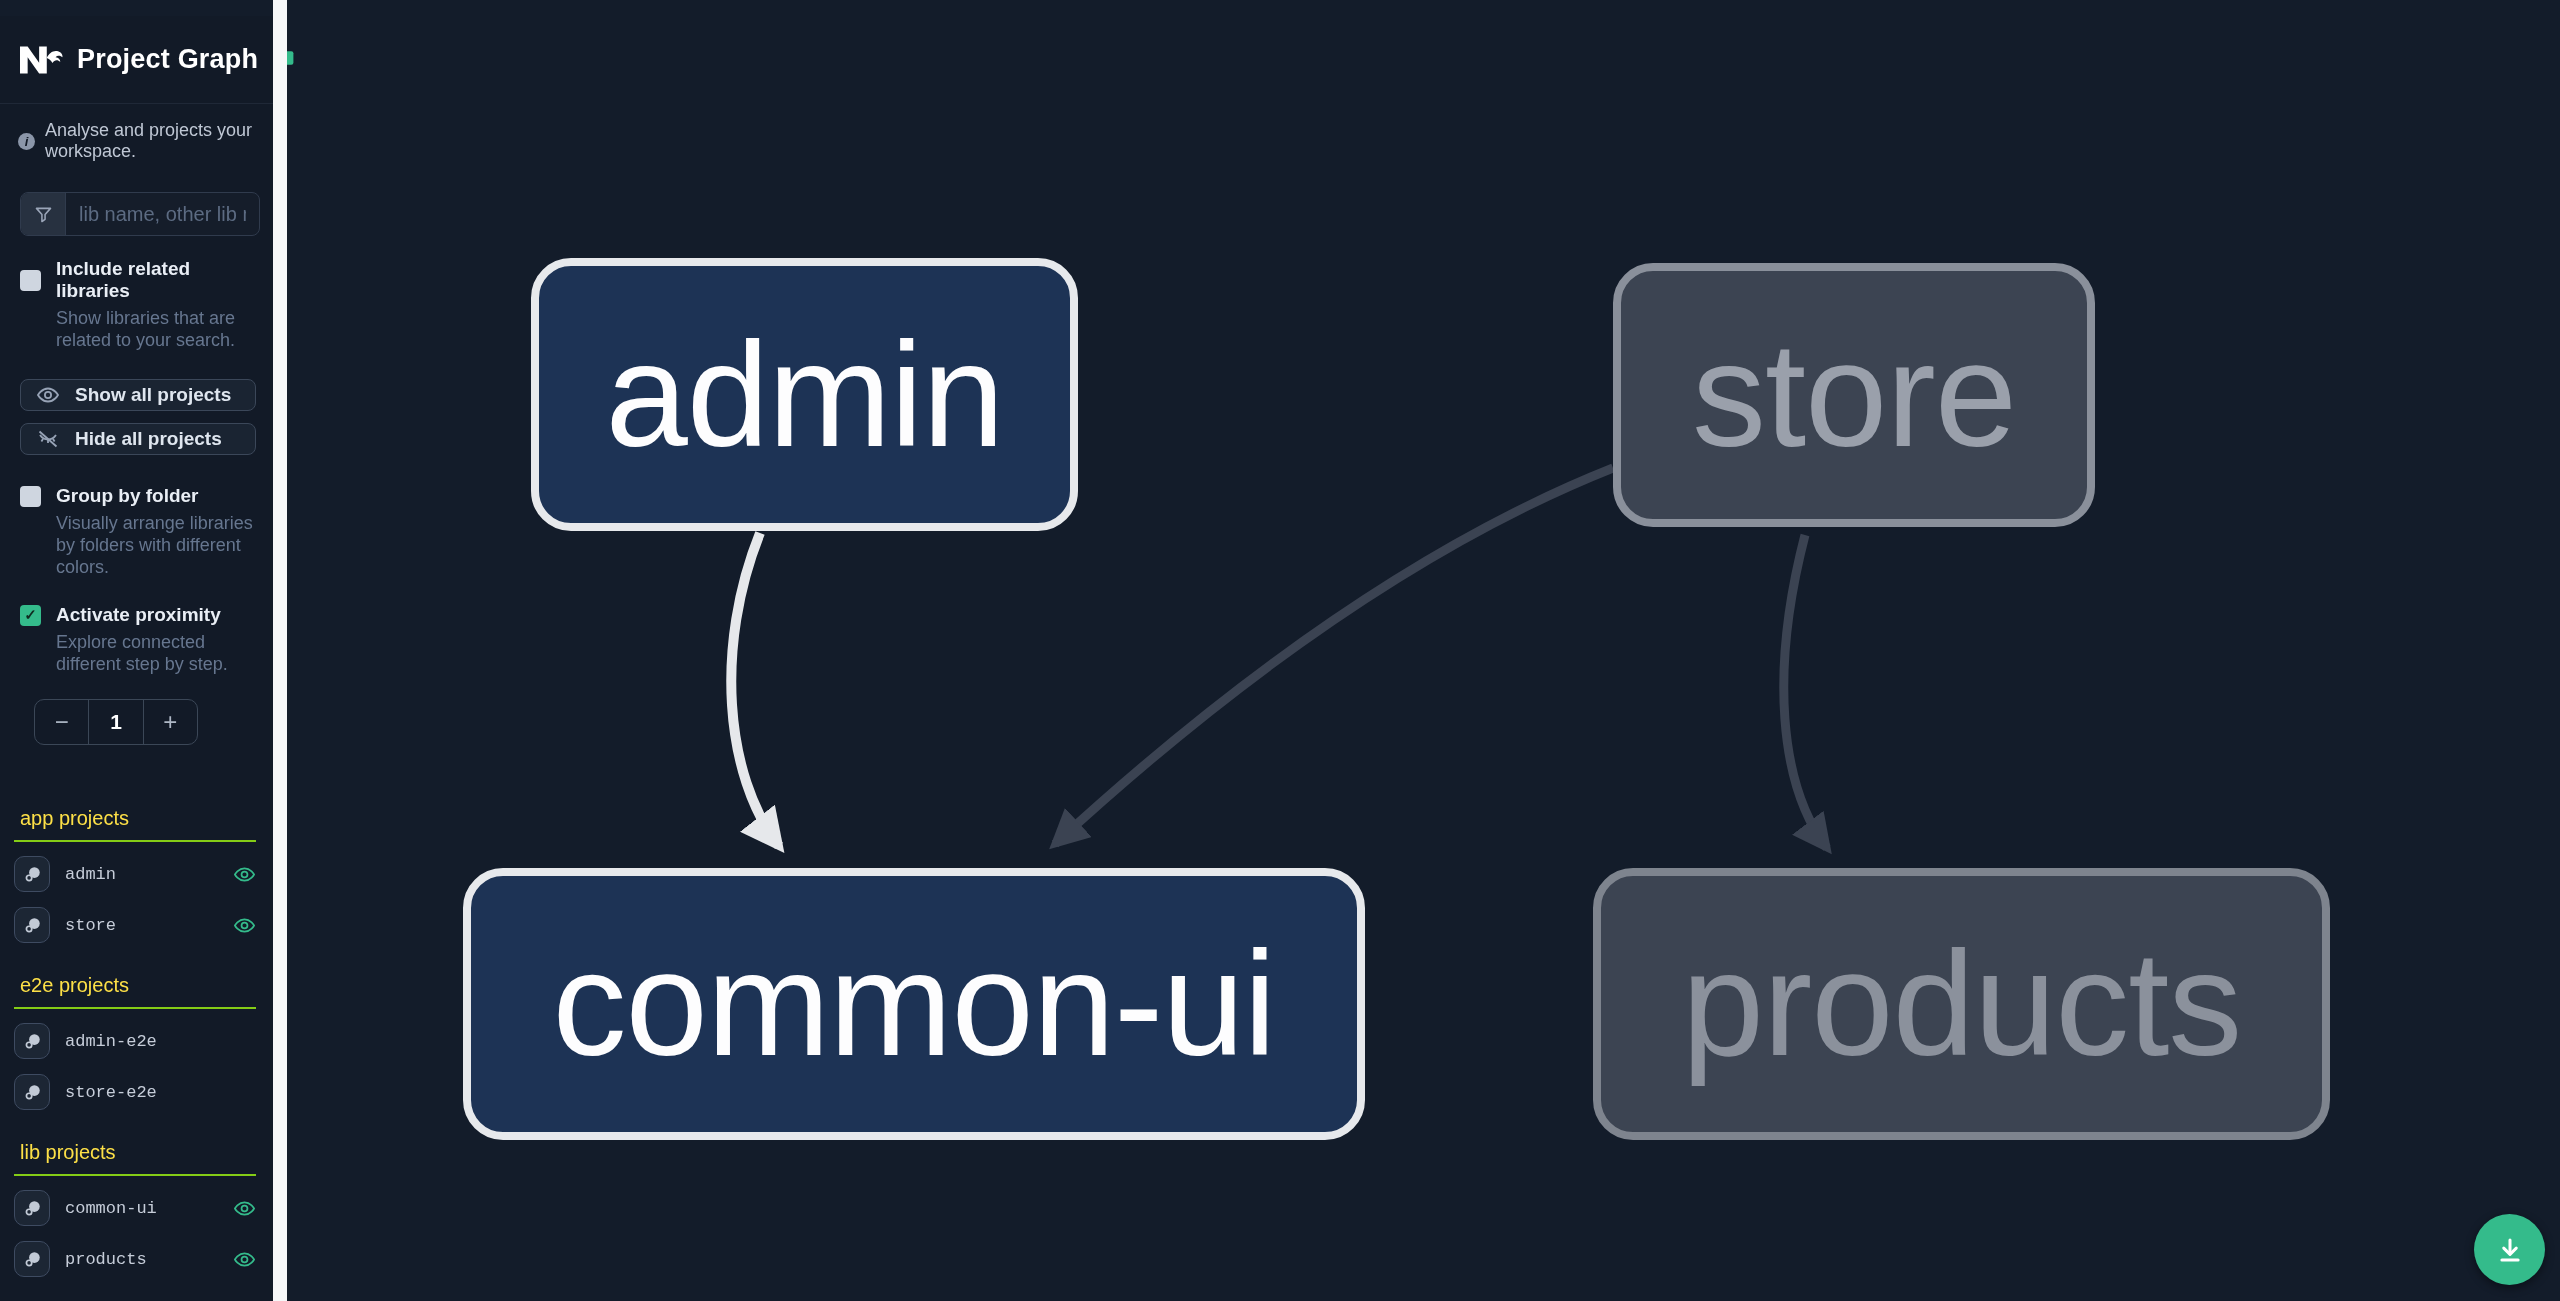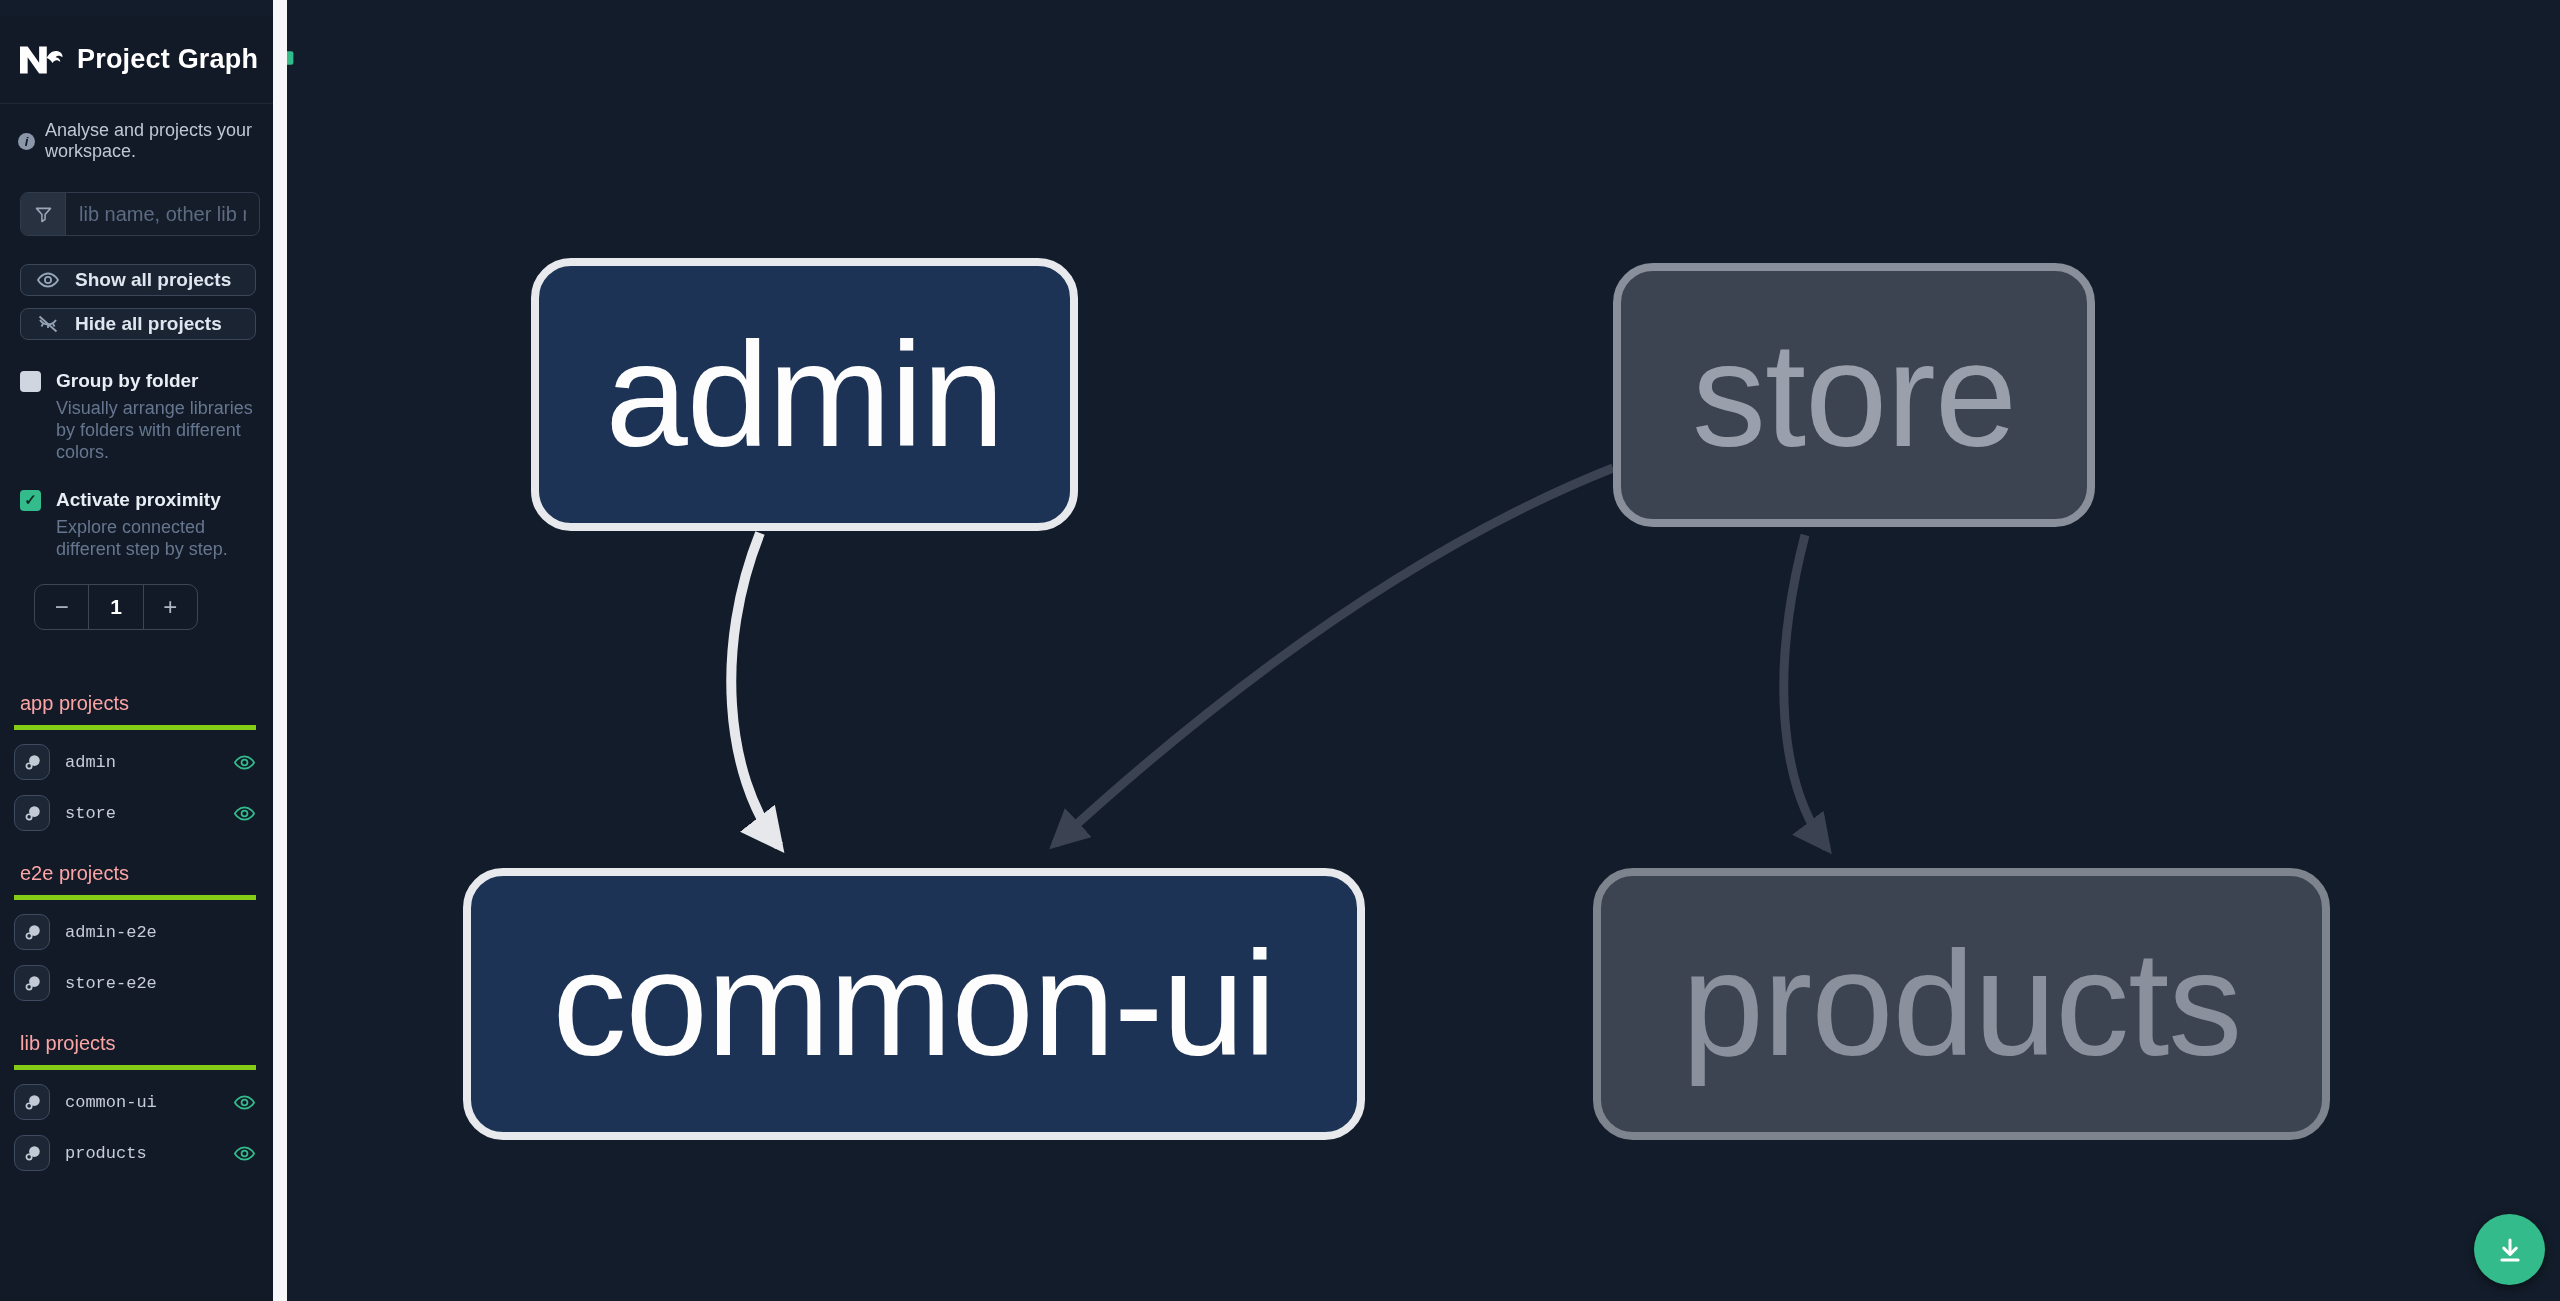--- a/index.html
+++ b/index.html
@@ -39,21 +39,21 @@
             color:#dfe6ef; font-size:19px; font-weight:700; }
   .sb-btn.first { margin-top:28px; }
 
   .stepper { margin:24px 0 0 34px; width:164px; height:46px; display:flex; border:1px solid #3b4757; border-radius:10px; overflow:hidden; }
   .step-cell { flex:1; display:flex; align-items:center; justify-content:center; background:transparent; }
   .step-btn { color:#aeb8c6; font-size:24px; cursor:pointer; }
   .step-val { color:#ffffff; font-size:21px; font-weight:700; border-left:1px solid #3b4757; border-right:1px solid #3b4757; }
 
   .sections { margin-top:62px; padding:0 17px 0 14px; }
   .section { margin-bottom:30px; }
-  .section-title { font-size:20px; color:#fca5a5; padding:0 0 10px 6px; border-bottom:5px solid #84cc16; }
+  .section-title { font-size:20px; color:#fde047; padding:0 0 10px 6px; border-bottom:2px solid #84cc16; }
   .proj-row { margin-top:13px; height:38px; display:flex; align-items:center; }
   .proj-iconbox { flex:none; width:36px; height:36px; border:1px solid #3e4b61; border-radius:10px; background:#1c2634;
                   display:flex; align-items:center; justify-content:center; cursor:pointer; }
   .proj-name { margin-left:15px; font-family:"Liberation Mono","DejaVu Sans Mono",monospace; font-size:17px; color:#c6cdd9; }
   .proj-eye { margin-left:auto; display:flex; cursor:pointer; }
 
   
   .canvas { position:absolute; left:287px; top:0; width:2273px; height:1301px; background:#131c2a; z-index:1; }
   .edges { position:absolute; left:0; top:0; width:100%; height:100%; }
 
@@ -99,20 +99,27 @@
 
   <div class="searchbox">
     <span class="search-iconcell">
       <svg width="21" height="21" viewBox="0 0 24 24" fill="none" stroke="#9aa5b8" stroke-width="1.8" stroke-linejoin="round">
         <path d="M4 5h16l-6.2 7v5.5l-3.6 2.5v-8z"></path>
       </svg>
     </span>
     <input type="text" placeholder="lib name, other lib name" style="">
   </div>
 
+  <div class="cb-block">
+    <div class="cb-row">
+      <span class="checkbox"></span>
+      <span class="cb-label">Include related libraries</span>
+    </div>
+    <div class="cb-desc">Show libraries that are related to your search.</div>
+  </div>
 
   <div class="sb-btn first">
     <span style="display:flex;">
       <svg width="24" height="24" viewBox="0 0 24 24" fill="none" stroke="#97a3b6" stroke-width="1.8">
         <path d="M2 12s3.5-6.5 10-6.5S22 12 22 12s-3.5 6.5-10 6.5S2 12 2 12z"></path>
         <circle cx="12" cy="12" r="3.1"></circle>
       </svg>
     </span>
     <span>Show all projects</span>
   </div>

